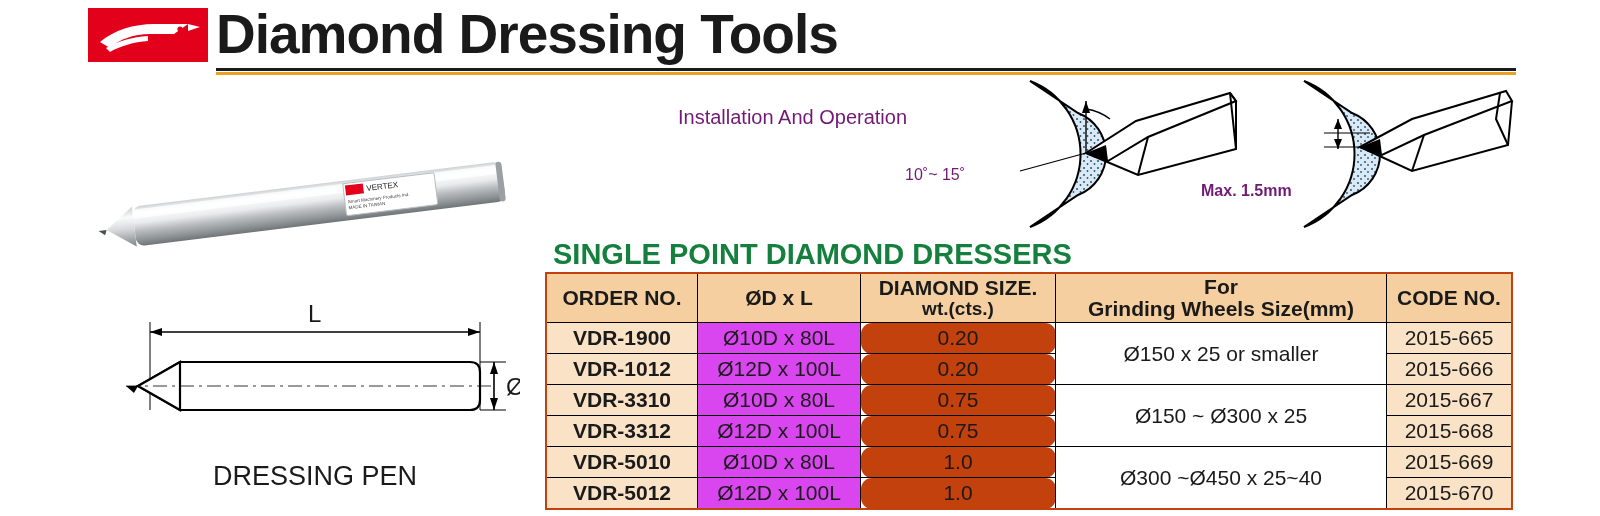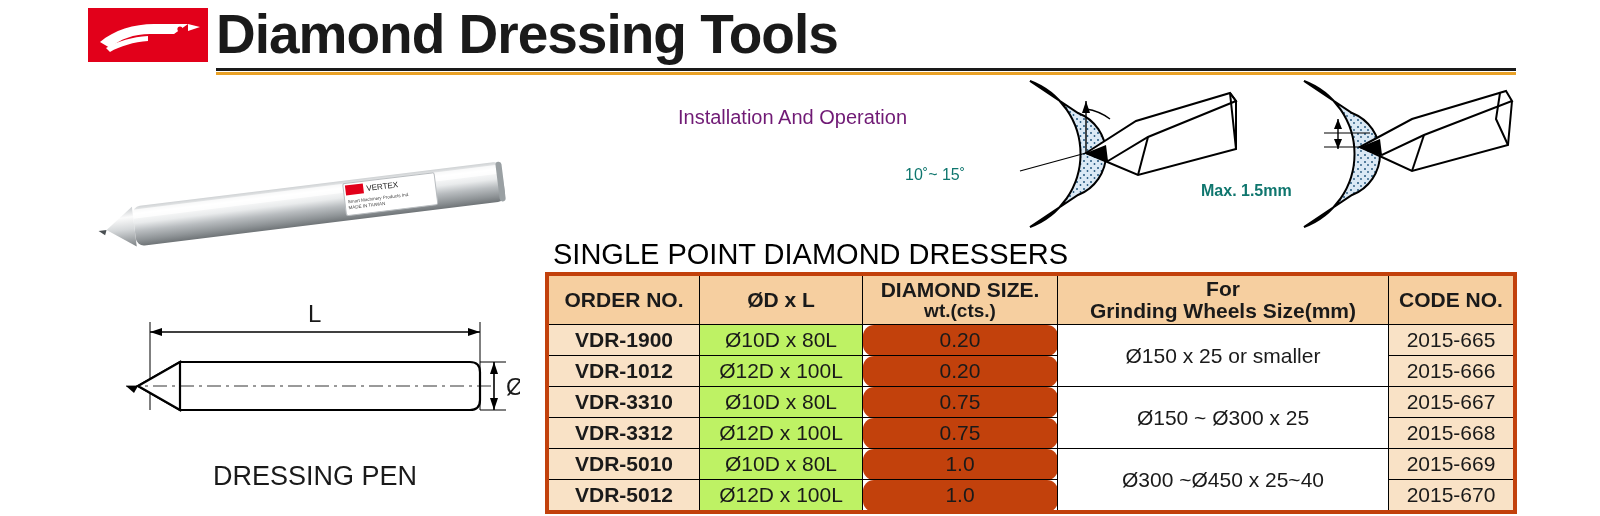--- a/index.html
+++ b/index.html
@@ -51,34 +51,34 @@
 
   
   #install-label{
     position:absolute;left:678px;top:106px;
     font-size:20px;color:#701a75;white-space:nowrap;
   }
   #install-wrap{
     position:absolute;left:900px;top:75px;width:640px;height:160px;
   }
   .diagram-note{
-    position:absolute;font-size:16px;color:#0f766e;white-space:nowrap;
+    position:absolute;font-size:16px;color:#701a75;white-space:nowrap;
   }
   #note-angle{left:905px;top:166px;}
   #note-max{left:1190px;top:182px;font-weight:bold;margin-left:11px;}
 
   
   #section-title{
     position:absolute;left:553px;top:238px;
-    font-size:29px;font-weight:normal;color:#000000;white-space:nowrap;
+    font-size:29px;font-weight:bold;color:#15803d;white-space:nowrap;
   }
   #spec-table{
     position:absolute;left:545px;top:272px;
     border-collapse:collapse;
-    border:4px solid #c2410c;
+    border:2px solid #c2410c;
     table-layout:fixed;
   }
   #spec-table th,#spec-table td{
     border:1.5px solid #000;
     text-align:center;
     vertical-align:middle;
     font-size:21px;
     color:#1a1a1a;
     padding:1px 2px;
     height:28px;
@@ -89,21 +89,21 @@
     font-size:21px;
     line-height:1.05;
     height:46px;
   }
   td.order-no{
     background:#f9e2c6;
     font-weight:bold;
     color:#1d3f8f;
     width:146px;
   }
-  td.dim{ background:#bef264; width:158px; }
+  td.dim{ background:#d946ef; width:158px; }
   td.size{ background:#c2410c; width:190px;border-radius:11px; }
   td.wheel{ background:#ffffff; width:326px; font-size:22px;}
   td.code{ background:#f9e2c6; width:120px; }
   th.col-order{width:146px;}
   th.col-dim{width:158px;}
   th.col-size{width:190px;}
   th.col-wheel{width:326px;}
   th.col-code{width:120px;}
   .small-sub{font-size:19px;}
 </style>

